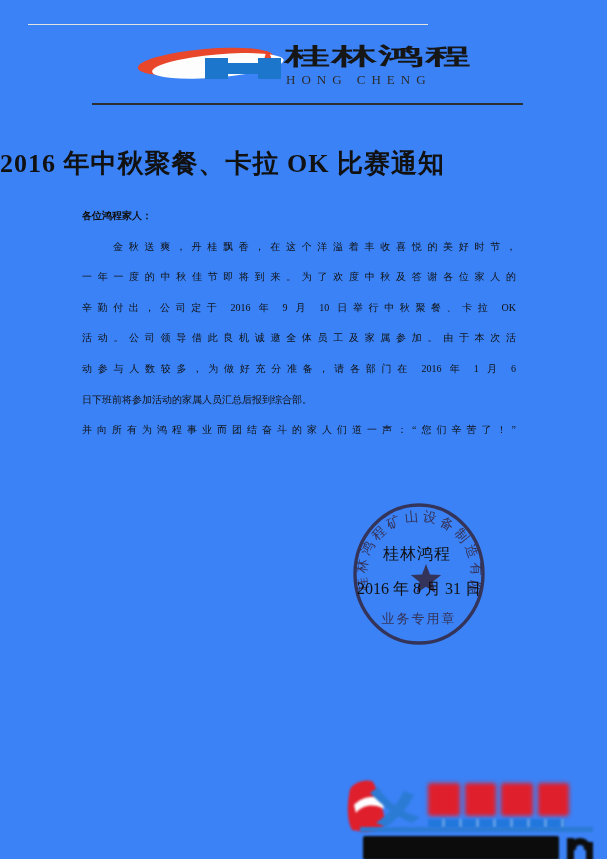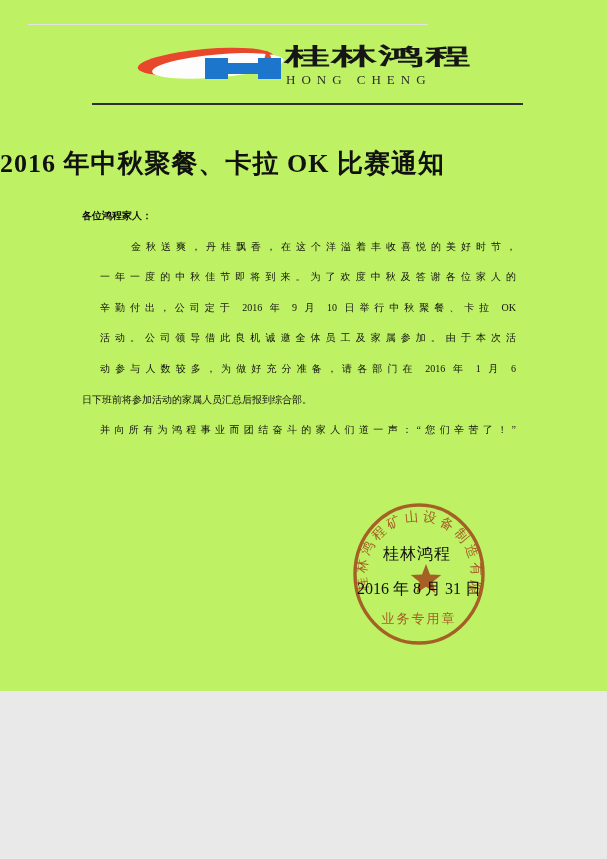--- a/index.html
+++ b/index.html
@@ -1,19 +1,19 @@
 <!DOCTYPE html>
 <html><head>
 <meta charset="utf-8">
 <style>
   html,body{margin:0;padding:0;background:#e9e9e9;}
   .page{
     position:relative;
-    width:607px;height:691px;
-    background:#bef264;
+    width:607px;height:859px;
+    background:#3b82f6;
     overflow:hidden;
     font-family:"Liberation Serif","DejaVu Serif",serif;
     color:#111;
   }
   
   .logo{position:absolute;left:137px;top:36px;width:345px;height:52px;}
   .logo svg{position:absolute;left:0;top:0;}
   .logo-zh{
     position:absolute;left:148px;top:9px;
     font-family:"Liberation Sans","DejaVu Sans",sans-serif;
@@ -39,21 +39,21 @@
     position:absolute;left:0;top:146px;width:607px;
     font-size:26px;font-weight:bold;
     letter-spacing:1px;white-space:nowrap;
   }
   
   .body-text{
     position:absolute;left:82px;top:201px;width:434px;
     font-size:10px;line-height:30.6px;
   }
   .line{white-space:nowrap;overflow:visible;}
-  .line.just{white-space:normal;text-align:justify;text-align-last:justify;margin-left:18px;}
+  .line.just{white-space:normal;text-align:justify;text-align-last:justify;}
   .line.indent{text-indent:31px;}
   .salutation{font-weight:bold;}
   
   .sig-company{position:absolute;left:383px;top:544px;font-size:16px;letter-spacing:1px;}
   .sig-date{position:absolute;left:357px;top:579px;font-size:16px;}
   .stamp{
     position:absolute;left:344px;top:499px;width:150px;height:150px;
     mix-blend-mode:multiply;opacity:.92;
   }
   

